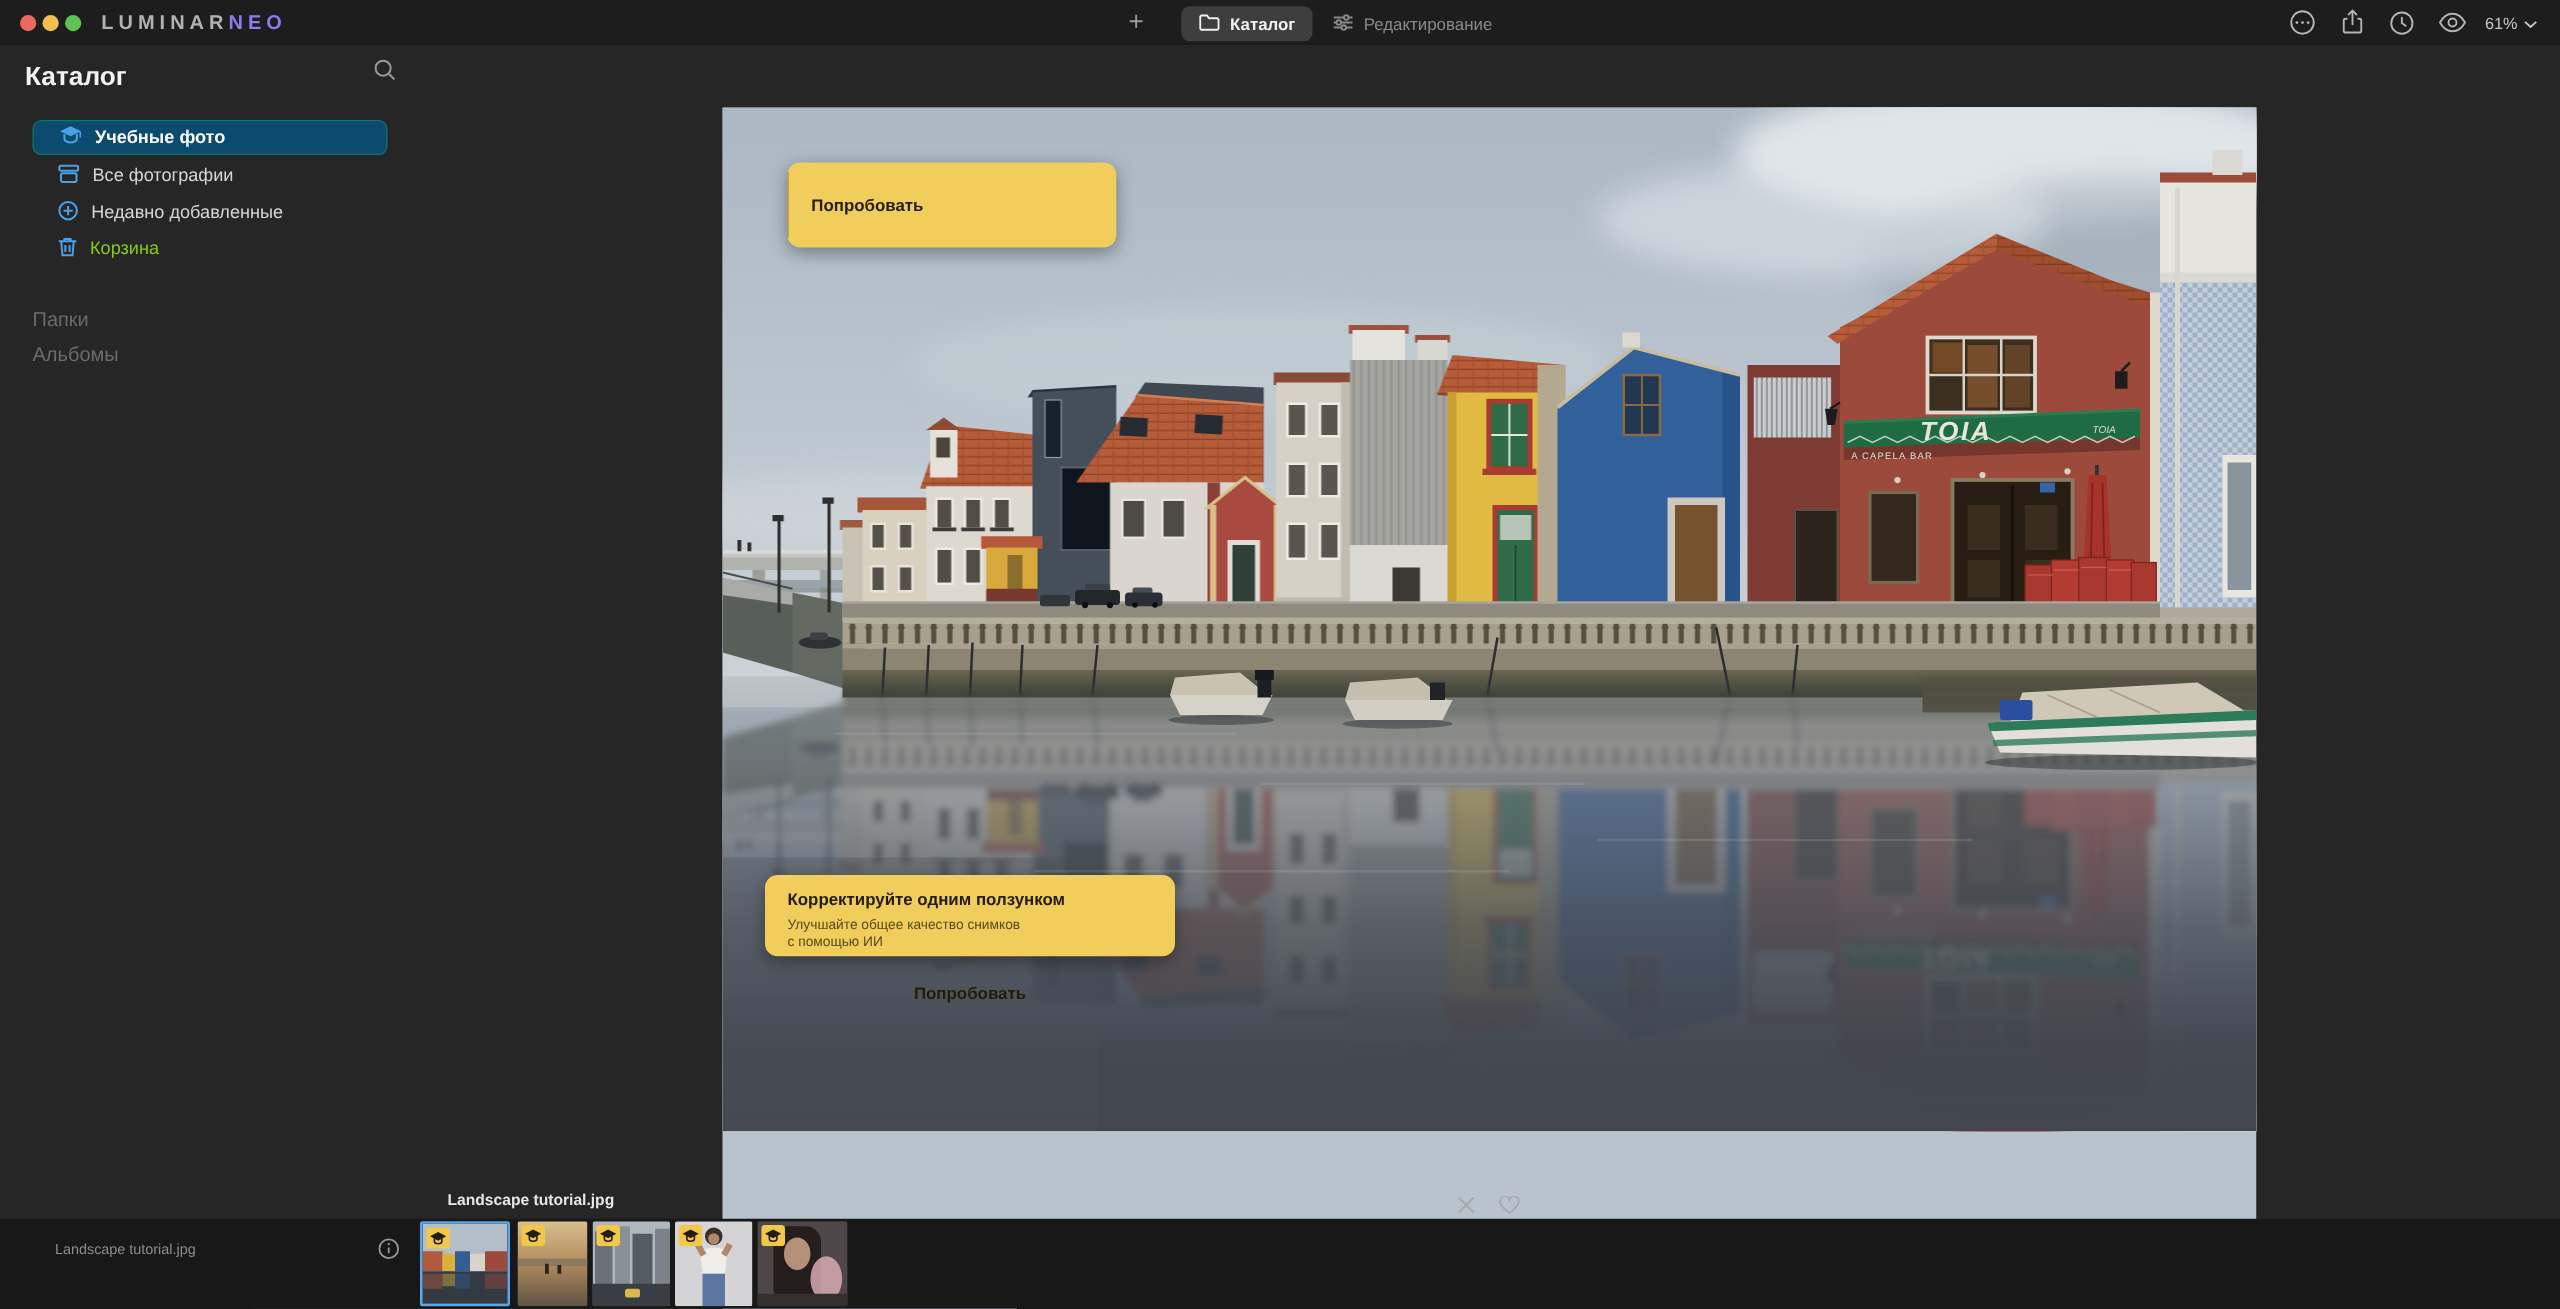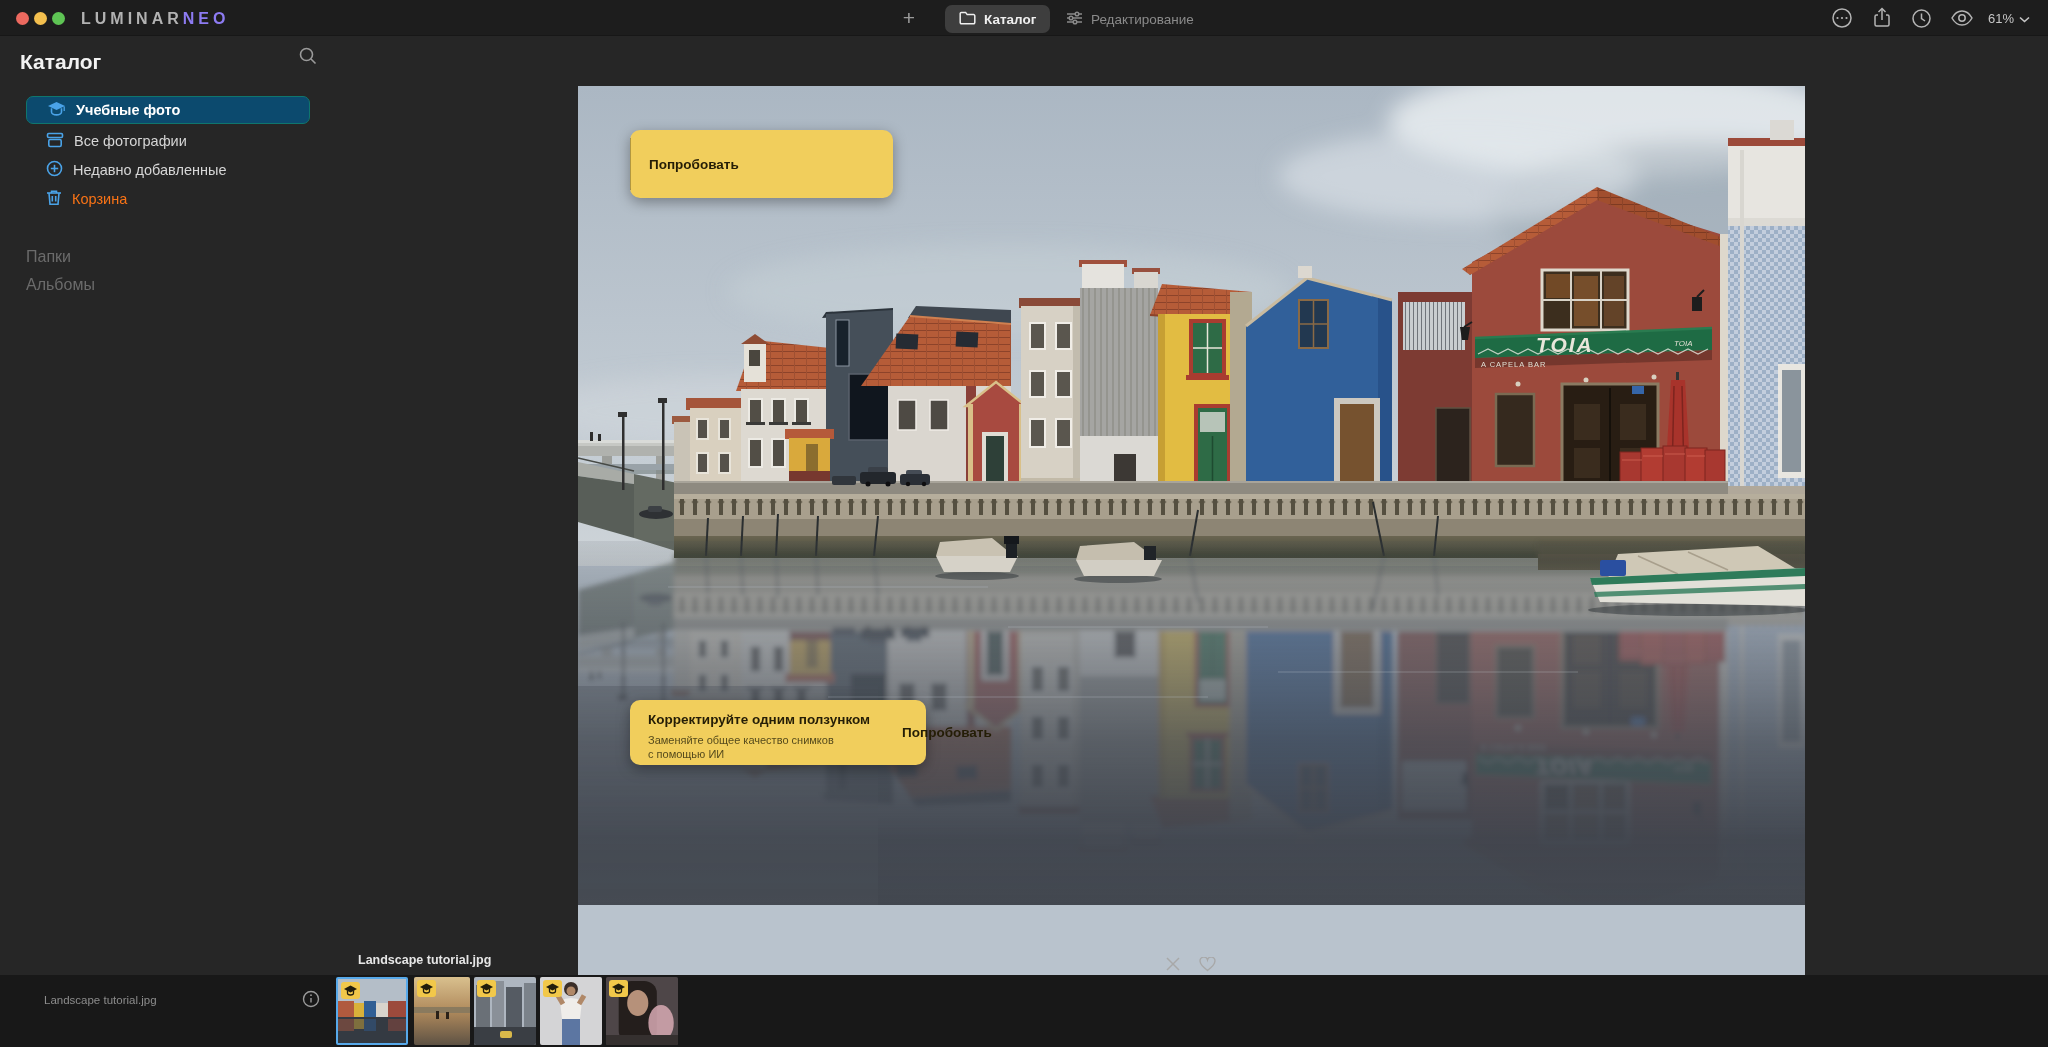--- a/index.html
+++ b/index.html
@@ -25,37 +25,37 @@
   .tab svg{flex:0 0 auto;}
   .tr-icons{position:absolute;right:0;top:0;height:36px;display:flex;align-items:center;}
   .tico{width:40px;height:36px;display:flex;align-items:center;justify-content:center;color:#b4b4b4;}
   .zoomctl{display:flex;align-items:center;gap:5px;color:#c6c6c6;font-size:13px;margin:0 18px 0 6px;}
   
   .sb-title{position:absolute;left:20px;top:36px;font-size:21px;font-weight:700;color:#f2f2f2;}
   .sb-search{position:absolute;left:298px;top:46px;width:22px;height:22px;color:#9a9a9a;}
   .sb-item{position:absolute;left:26px;width:284px;height:28px;display:flex;align-items:center;
            gap:10px;padding-left:20px;font-size:14.5px;color:#d6d6d6;border-radius:7px;}
   .sb-item.selected{background:#0c4a6e;border:1px solid #0f766e;color:#ffffff;font-weight:700;}
-  .sb-item.muted{color:#f97316;}
+  .sb-item.muted{color:#84cc16;}
   .sb-item svg{flex:0 0 auto;}
   .sb-section{position:absolute;left:26px;font-size:16px;color:#6b6b6b;}
   
   .photo{position:absolute;left:578px;top:86px;width:1227px;height:1039px;background:#b9c3cd;}
   .photo svg{display:block;}
   
   .callout{position:absolute;background:#f1ce5c;border-radius:10px;display:flex;
            box-shadow:0 4px 14px rgba(0,0,0,.35);color:#241d06;}
   .callout .txt{padding:12px 14px 10px 18px;}
   .callout .ct{font-size:13.5px;font-weight:700;margin-bottom:6px;white-space:nowrap;}
   .callout .cb{font-size:11px;line-height:14px;color:#554a1c;white-space:nowrap;}
   .callout .div{width:1px;background:rgba(60,48,10,.35);margin:8px 0;}
   .callout .try{border:none;background:transparent;font-family:inherit;font-size:13.5px;
                 font-weight:700;color:#241d06;padding:0 18px;cursor:pointer;white-space:nowrap;}
   .co-sky{left:630px;top:130px;width:263px;height:68px;}
-  .co-enh{left:630px;top:700px;width:296px;height:65px;}
+  .co-enh{left:612px;top:700px;width:328px;height:65px;flex-direction:column;}
   
   .cap-file{position:absolute;left:358px;top:953px;font-size:12.5px;font-weight:700;color:#e6e6e6;}
   .cap-ico{position:absolute;top:954px;width:22px;height:20px;color:#a8a8a8;
            display:flex;align-items:center;justify-content:center;}
   .cap-close{left:1162px;}
   .cap-heart{left:1196px;}
   
   .strip{position:absolute;left:0;top:975px;width:2048px;height:72px;background:#181818;}
   .strip-file{position:absolute;left:44px;top:19px;font-size:11.5px;color:#8c8c8c;}
   .strip-info{position:absolute;left:302px;top:15px;width:20px;height:20px;color:#9a9a9a;}
@@ -559,21 +559,21 @@
 
   <div class="callout co-sky">
     <div class="div"></div>
     <button class="try">Попробовать</button>
   </div>
 
   <div class="callout co-enh">
     <div class="txt">
       <div class="ct">Корректируйте одним ползунком</div>
       <div class="cb">
-        <span>Заменяйте общее качество снимков</span><br>
+        <span>Улучшайте общее качество снимков</span><br>
         <span>с помощью ИИ</span>
       </div>
     </div>
     <div class="div"></div>
     <button class="try">Попробовать</button>
   </div>
 
   <div class="cap-file">Landscape tutorial.jpg</div>
   <div class="cap-ico cap-close">
     <svg width="14" height="14" viewBox="0 0 14 14" stroke="#a8a8a8" stroke-width="1.5">

